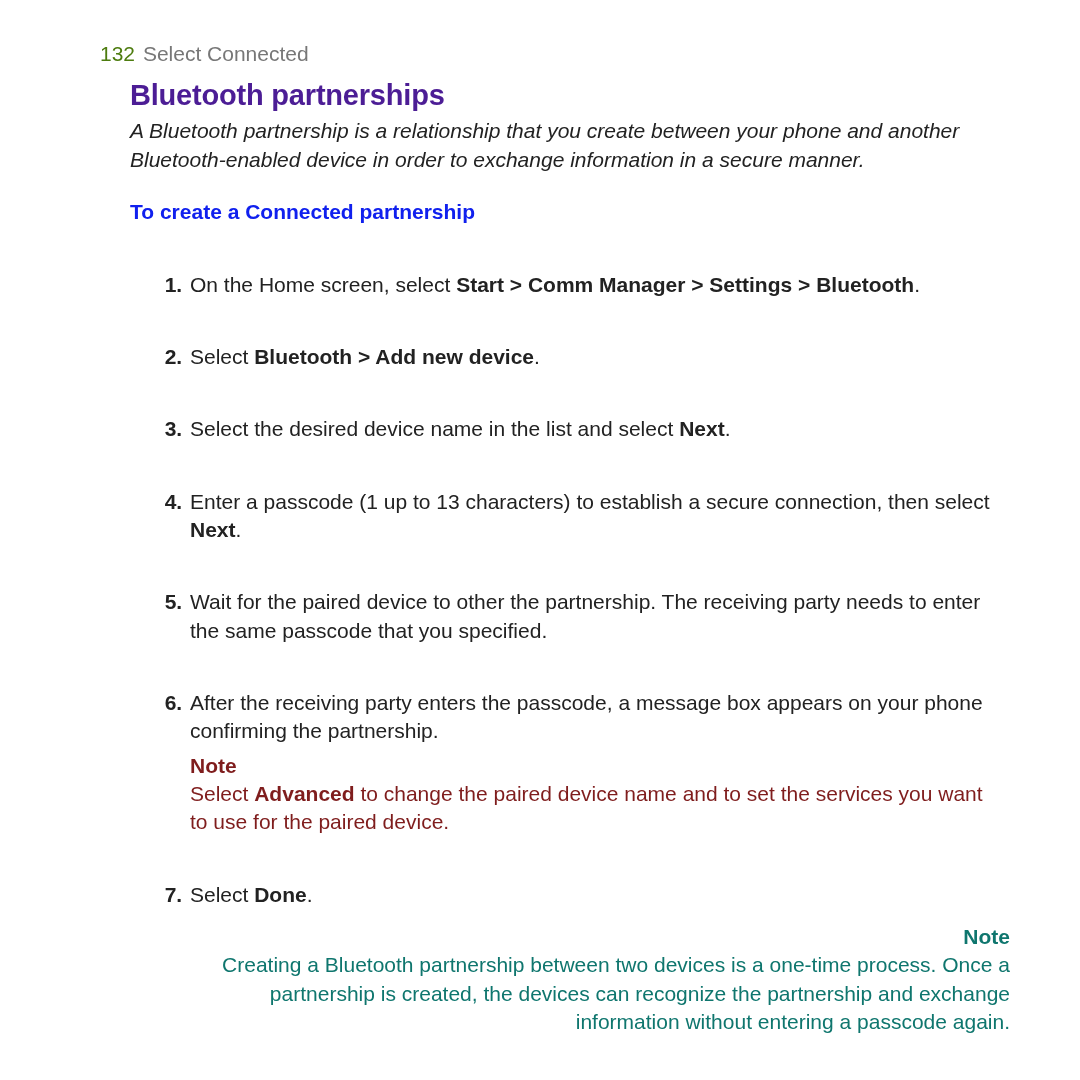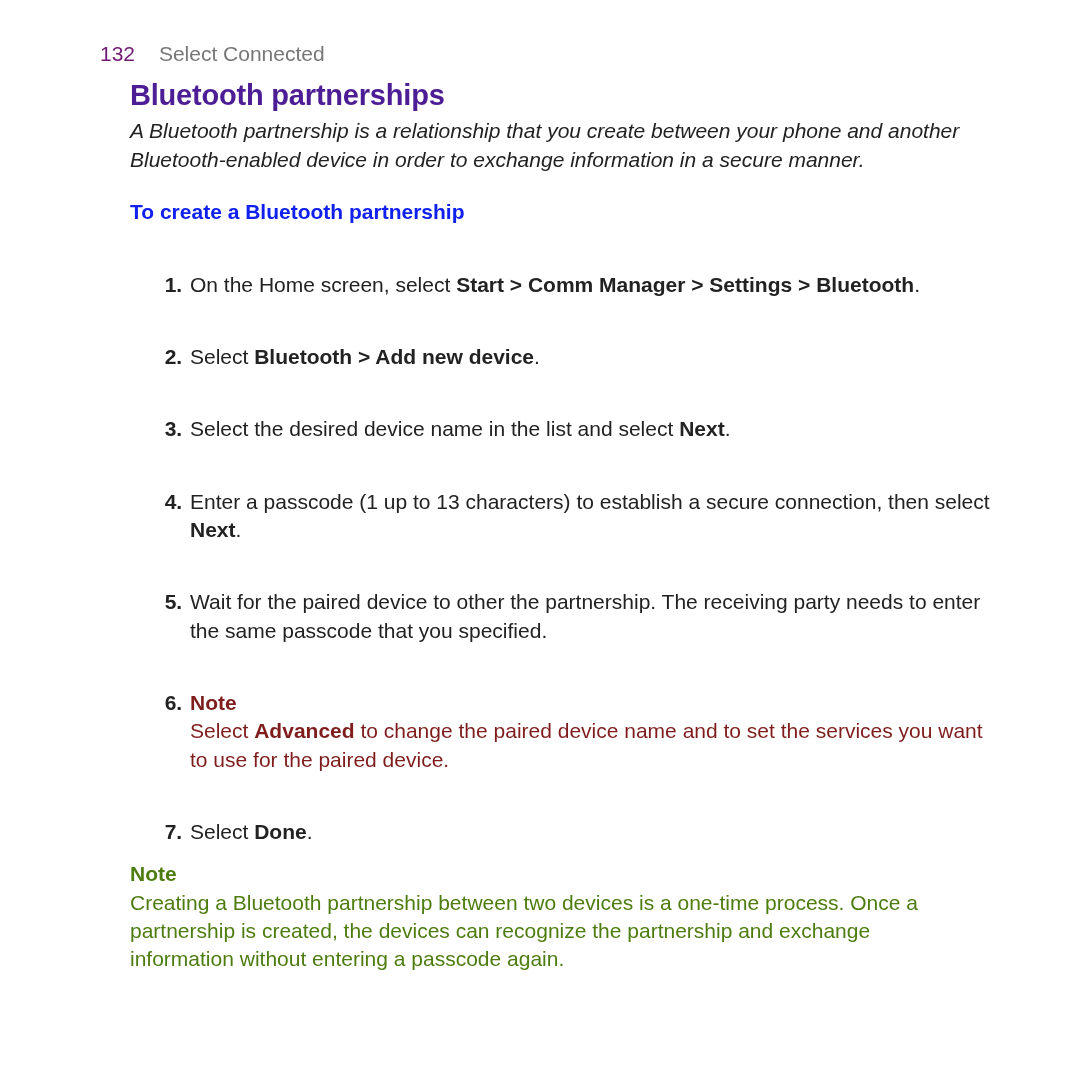--- a/index.html
+++ b/index.html
@@ -14,23 +14,23 @@
     padding: 40px 70px 40px 100px;
     font-size: 21px;
     line-height: 1.35;
   }
   .header {
     color: #777;
     font-size: 21px;
     margin-bottom: 8px;
   }
   .header .pagenum {
-    color: #701a75;
+    color: #4d7c0f;
     display: inline-block;
-    margin-right: 18px;
+    margin-right: 2px;
   }
   h1 {
     color: #4c1d95;
     font-size: 29px;
     font-weight: 700;
     margin: 4px 0 2px 30px;
     letter-spacing: -0.2px;
   }
   .intro {
     margin: 0 0 24px 30px;
@@ -67,21 +67,22 @@
     min-width: 62px;
     vertical-align: top;
   }
   .note-inline .body {
     display: inline-block;
     vertical-align: top;
     max-width: 800px;
   }
   .note-block {
     margin: 14px 0 0 30px;
-    color: #4d7c0f;
+    color: #0f766e;
+    text-align: right;
   }
   .note-block .label {
     font-weight: 700;
     display: inline-block;
     min-width: 86px;
     vertical-align: top;
   }
   .note-block .body {
     display: inline-block;
     vertical-align: top;
@@ -94,37 +95,38 @@
 <div class="page">
 
   <div class="header">
     <span class="pagenum">132</span>
     <span>Select Connected</span>
   </div>
 
   <h1>Bluetooth partnerships</h1>
   <p class="intro">A Bluetooth partnership is a relationship that you create between your phone and another Bluetooth-enabled device in order to exchange information in a secure manner.</p>
 
-  <h2>To create a Bluetooth partnership</h2>
+  <h2>To create a Connected partnership</h2>
 
   <ol>
     <li>
       <span>On the Home screen, select </span><span class="b">Start &gt; Comm Manager &gt; Settings &gt; Bluetooth</span><span>.</span>
     </li>
     <li>
       <span>Select </span><span class="b">Bluetooth &gt; Add new device</span><span>.</span>
     </li>
     <li>
       <span>Select the desired device name in the list and select </span><span class="b">Next</span><span>.</span>
     </li>
     <li>
       <span>Enter a passcode (1 up to 13 characters) to establish a secure connection, then select </span><span class="b">Next</span><span>.</span>
     </li>
     <li>Wait for the paired device to other the partnership. The receiving party needs to enter the same passcode that you specified.</li>
     <li>
+      <span>After the receiving party enters the passcode, a message box appears on your phone confirming the partnership.</span>
       <div class="note-inline">
         <span class="label">Note</span>
         <span class="body">
           <span>Select </span><span class="b">Advanced</span><span> to change the paired device name and to set the services you want to use for the paired device.</span>
         </span>
       </div>
     </li>
     <li>
       <span>Select </span><span class="b">Done</span><span>.</span>
     </li>

